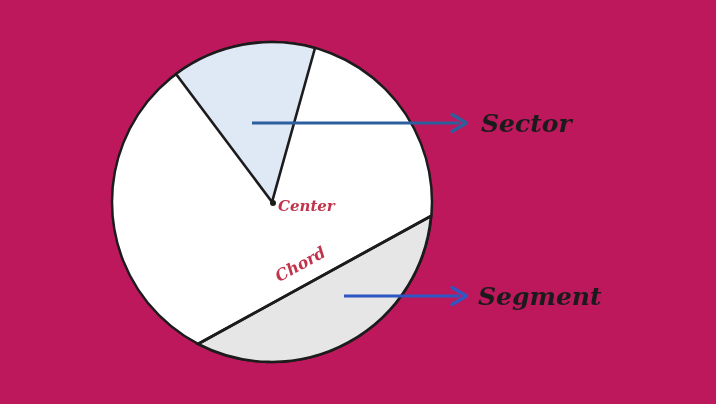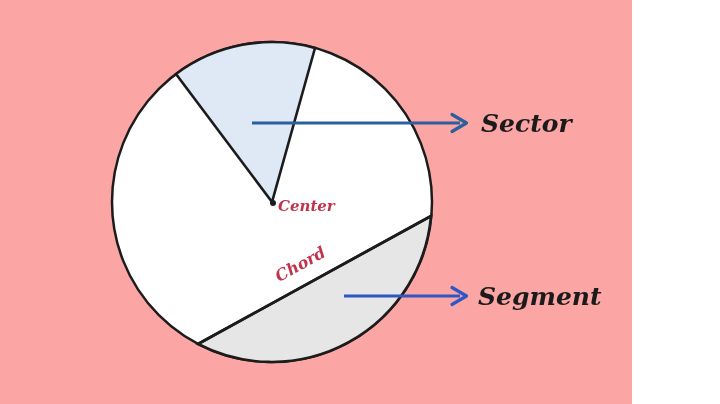--- a/index.html
+++ b/index.html
@@ -3,23 +3,23 @@
 <meta charset="utf-8">
 <style>
   html, body {
     margin: 0;
     padding: 0;
     background: #ffffff;
     font-family: "DejaVu Serif", "Liberation Serif", serif;
   }
   .stage {
     position: relative;
-    width: 632px;
+    width: 716px;
     height: 404px;
-    background: #fca5a5;
+    background: #be185d;
     overflow: hidden;
   }
   svg { display: block; }
   .shape-label {
     font-family: "DejaVu Serif", "Liberation Serif", serif;
     font-weight: bold;
     font-style: italic;
     font-size: 25px;
   }
   .part-label {

